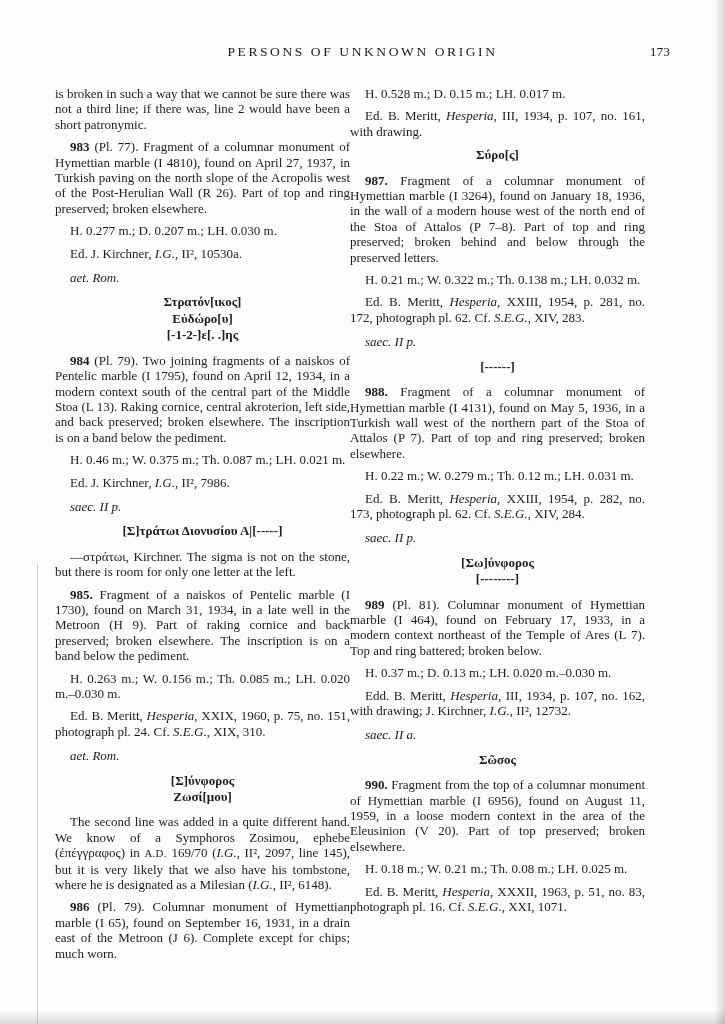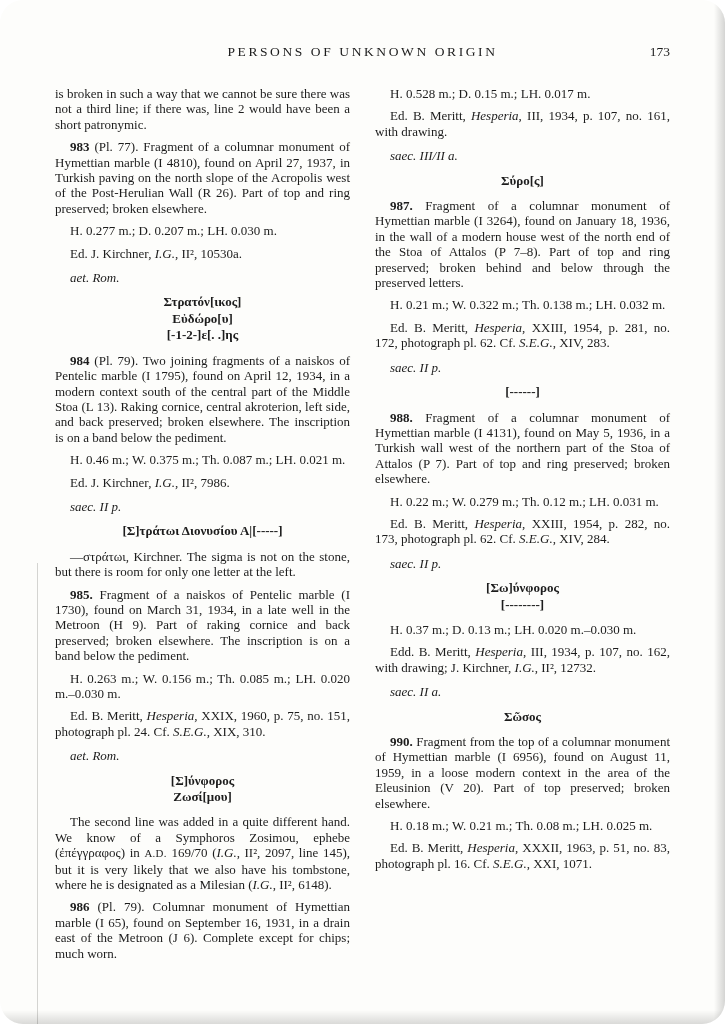--- a/index.html
+++ b/index.html
@@ -7,21 +7,20 @@
   body { font-family: "Liberation Serif", "DejaVu Serif", serif; }
 
   .page {
     position: relative;
     width: 725px;
     height: 1024px;
     background: #fdfdfb;
     color: #1c1c1c;
     padding: 44px 55px 0 55px;
     overflow: hidden;
-    border-radius: 23px;
   }
 
   .page-edge-right {
     position: absolute; top: 0; right: 0; width: 11px; height: 100%;
     background: linear-gradient(to right, rgba(0,0,0,0), rgba(0,0,0,0.16));
     pointer-events: none;
   }
   .page-edge-bottom {
     position: absolute; left: 0; bottom: 0; width: 100%; height: 14px;
     background: linear-gradient(to bottom, rgba(0,0,0,0), rgba(0,0,0,0.14));
@@ -33,21 +32,21 @@
     pointer-events: none;
   }
 
   .header { position: relative; height: 18px; margin-bottom: 24px; }
   .htitle {
     position: absolute; left: 0; right: 0; text-align: center;
     font-size: 13.5px; letter-spacing: 2.6px; white-space: nowrap;
   }
   .pnum { position: absolute; right: 0; top: 0; font-size: 13.5px; }
 
-  .cols { display: flex; gap: 25px; }
+  .cols { display: flex; }
   .col { flex: 0 0 295px; width: 295px; }
 
   .block { font-size: 13px; line-height: 15.4px; margin-bottom: 7px; }
   .para  { text-align: justify; text-indent: 15px; }
   .para.noindent { text-indent: 0; }
   .para.entry { margin-top: 4px; }
   .meas, .ed { text-align: justify; text-indent: 15px; }
   .date { text-indent: 15px; font-style: italic; margin-top: 9px; margin-bottom: 9px; }
   .greek { text-align: center; margin: 8px 0 9px; font-weight: bold; }
   .gline { line-height: 16.4px; }
@@ -92,39 +91,39 @@
         <div class="block greek">
           <div class="gline">[Σ]ύνφορος</div>
           <div class="gline">Ζωσί[μου]</div>
         </div>
         <div class="block para"><span>The second line was added in a quite different hand. We know of a Symphoros Zosimou, ephebe (ἐπέγγραφος) in </span><span class="sc">A.D.</span><span> 169/70 (</span><span class="i">I.G.</span><span>, II², 2097, line 145), but it is very likely that we also have his tombstone, where he is designated as a Milesian (</span><span class="i">I.G.</span><span>, II², 6148).</span></div>
         <div class="block para entry"><span class="b">986</span><span> (Pl. 79). Columnar monument of Hymettian marble (I 65), found on September 16, 1931, in a drain east of the Metroon (J 6). Complete except for chips; much worn.</span></div>
       </div>
     <div class="col">
         <div class="block meas"><span>H. 0.528 m.; D. 0.15 m.; LH. 0.017 m.</span></div>
         <div class="block ed"><span>Ed. B. Meritt, </span><span class="i">Hesperia</span><span>, III, 1934, p. 107, no. 161, with drawing.</span></div>
-        <div class="block date"><span>saec. III/II a.</span></div>
         <div class="block greek">
           <div class="gline">Σύρο[ς]</div>
         </div>
         <div class="block para entry"><span class="b">987.</span><span> Fragment of a columnar monument of Hymettian marble (I 3264), found on January 18, 1936, in the wall of a modern house west of the north end of the Stoa of Attalos (P 7–8). Part of top and ring preserved; broken behind and below through the preserved letters.</span></div>
         <div class="block meas"><span>H. 0.21 m.; W. 0.322 m.; Th. 0.138 m.; LH. 0.032 m.</span></div>
         <div class="block ed"><span>Ed. B. Meritt, </span><span class="i">Hesperia</span><span>, XXIII, 1954, p. 281, no. 172, photograph pl. 62. Cf. </span><span class="i">S.E.G.</span><span>, XIV, 283.</span></div>
         <div class="block date"><span>saec. II p.</span></div>
         <div class="block greek">
           <div class="gline">[------]</div>
         </div>
         <div class="block para entry"><span class="b">988.</span><span> Fragment of a columnar monument of Hymettian marble (I 4131), found on May 5, 1936, in a Turkish wall west of the northern part of the Stoa of Attalos (P 7). Part of top and ring preserved; broken elsewhere.</span></div>
         <div class="block meas"><span>H. 0.22 m.; W. 0.279 m.; Th. 0.12 m.; LH. 0.031 m.</span></div>
         <div class="block ed"><span>Ed. B. Meritt, </span><span class="i">Hesperia</span><span>, XXIII, 1954, p. 282, no. 173, photograph pl. 62. Cf. </span><span class="i">S.E.G.</span><span>, XIV, 284.</span></div>
         <div class="block date"><span>saec. II p.</span></div>
         <div class="block greek">
           <div class="gline">[Σω]ύνφορος</div>
           <div class="gline">[--------]</div>
         </div>
+        <div class="block para entry"><span class="b">989</span><span> (Pl. 81). Columnar monument of Hymettian marble (I 464), found on February 17, 1933, in a modern context northeast of the Temple of Ares (L 7). Top and ring battered; broken below.</span></div>
         <div class="block meas"><span>H. 0.37 m.; D. 0.13 m.; LH. 0.020 m.–0.030 m.</span></div>
         <div class="block ed"><span>Edd. B. Meritt, </span><span class="i">Hesperia</span><span>, III, 1934, p. 107, no. 162, with drawing; J. Kirchner, </span><span class="i">I.G.</span><span>, II², 12732.</span></div>
         <div class="block date"><span>saec. II a.</span></div>
         <div class="block greek">
           <div class="gline">Σῶσος</div>
         </div>
         <div class="block para entry"><span class="b">990.</span><span> Fragment from the top of a columnar monument of Hymettian marble (I 6956), found on August 11, 1959, in a loose modern context in the area of the Eleusinion (V 20). Part of top preserved; broken elsewhere.</span></div>
         <div class="block meas"><span>H. 0.18 m.; W. 0.21 m.; Th. 0.08 m.; LH. 0.025 m.</span></div>
         <div class="block ed"><span>Ed. B. Meritt, </span><span class="i">Hesperia</span><span>, XXXII, 1963, p. 51, no. 83, photograph pl. 16. Cf. </span><span class="i">S.E.G.</span><span>, XXI, 1071.</span></div>
       </div>

